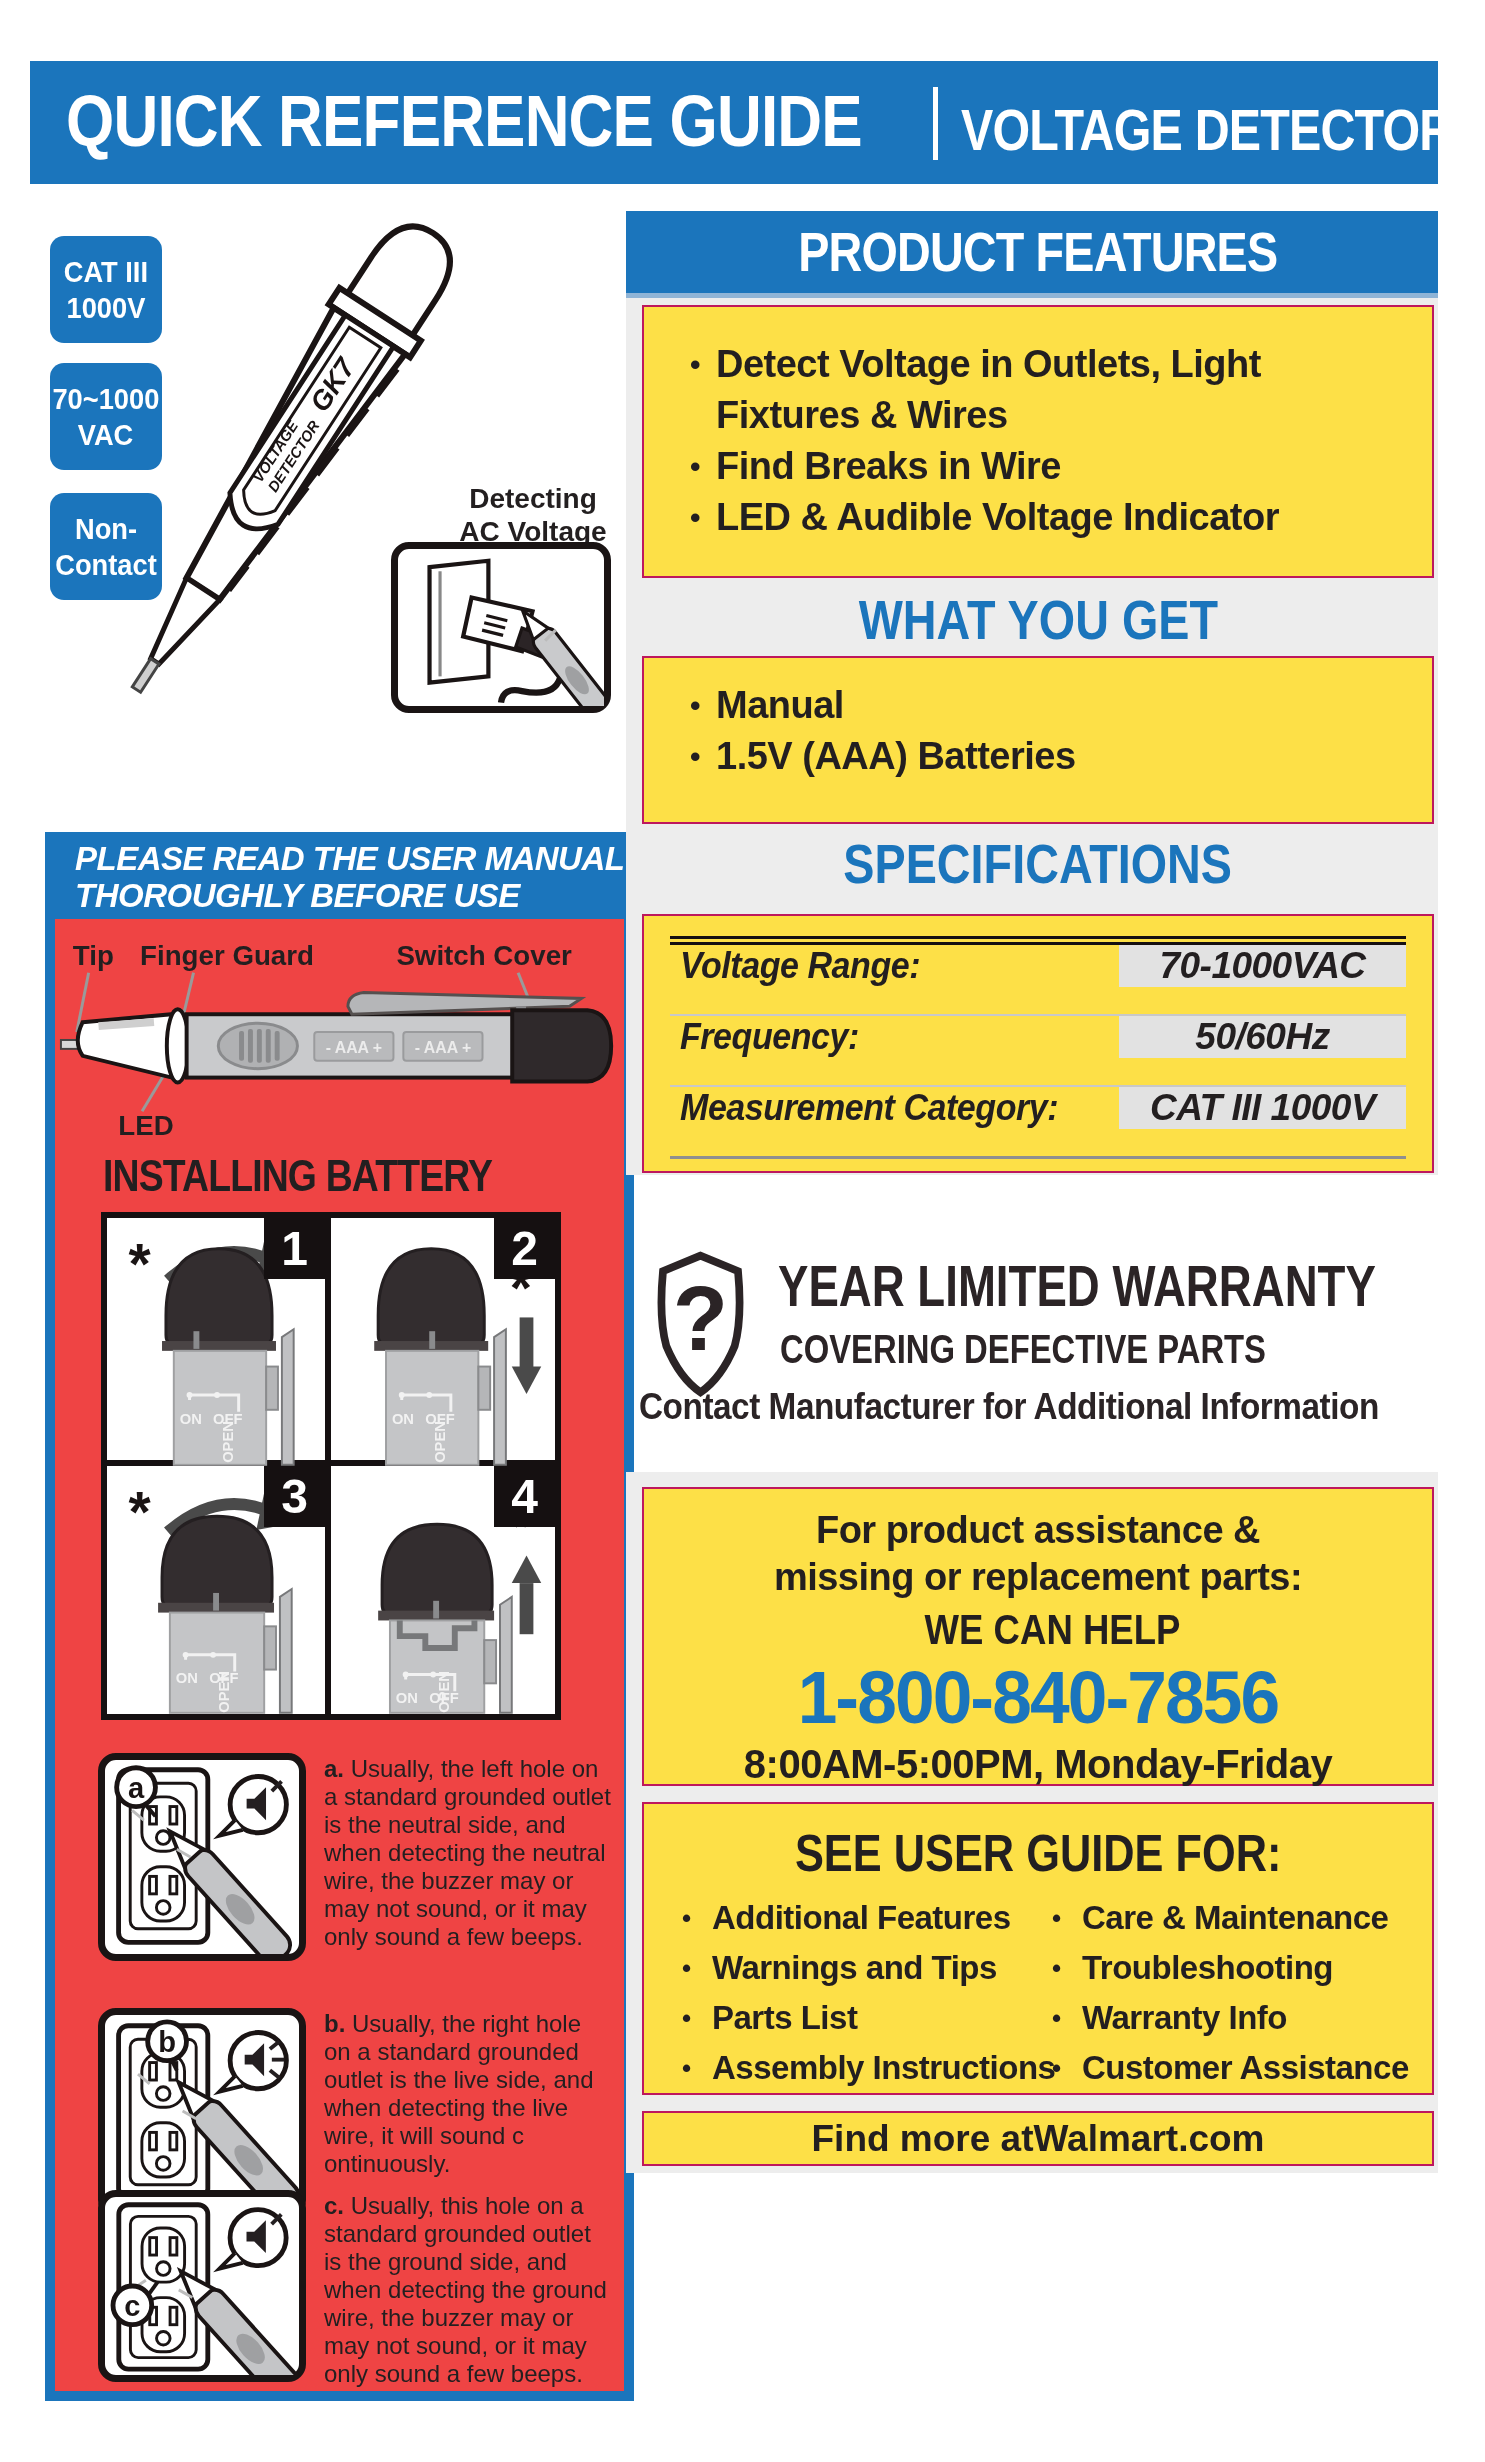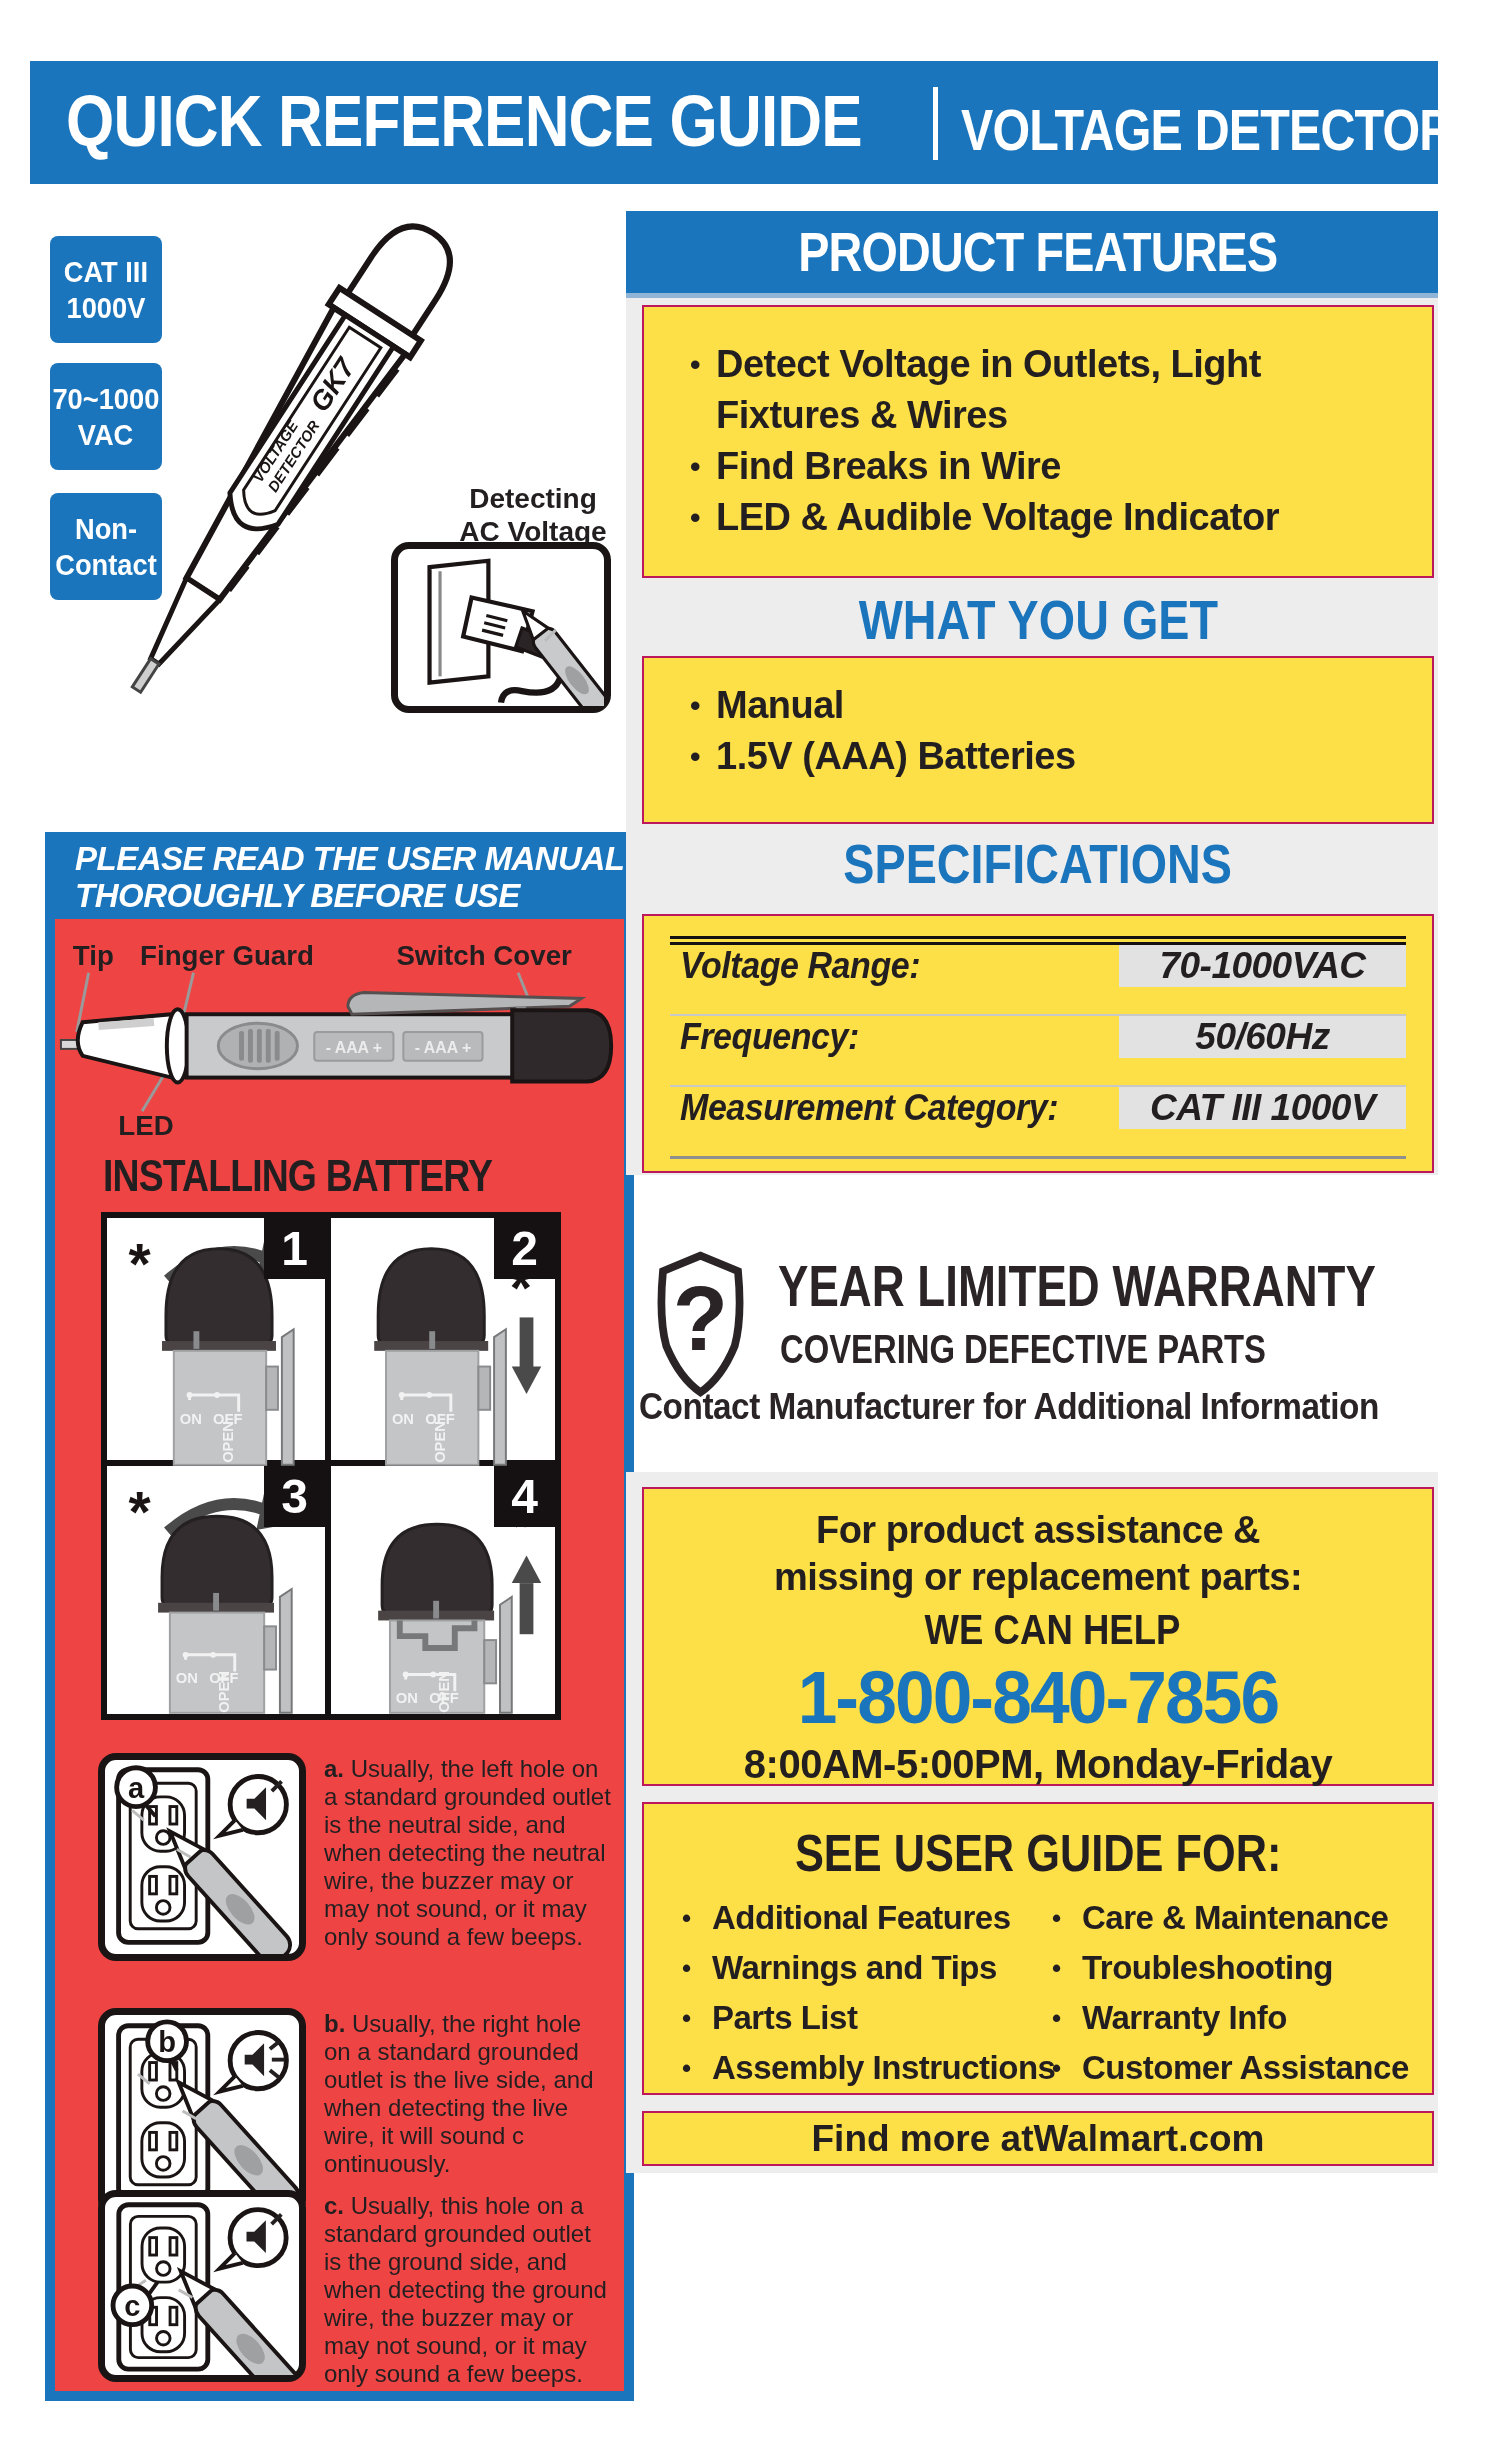--- a/index.html
+++ b/index.html
@@ -11,21 +11,21 @@
   .cond{display:inline-block;transform:scaleX(.85);transform-origin:left center;white-space:nowrap;}
   .condc{display:inline-block;transform:scaleX(.85);transform-origin:center center;white-space:nowrap;}
 
   
   .topbar{left:30px;top:61px;width:1426px;height:123px;background:#1b75bc;}
   .topbar-title{left:36px;top:18px;font-size:73px;font-weight:bold;color:#fff;letter-spacing:-1px;}
   .topbar-divider{left:903px;top:26px;width:5px;height:73px;background:#fff;}
   .topbar-subtitle{left:931px;top:36px;font-size:57px;font-weight:bold;color:#fff;letter-spacing:-1px;}
 
   
-  .badge{left:50px;width:112px;height:107px;background:#1b75bc;border-radius:8px;color:#fff;
+  .badge{left:50px;width:112px;height:107px;background:#1b75bc;border-radius:14px;color:#fff;
          display:flex;flex-direction:column;align-items:center;justify-content:center;
          font-size:29px;font-weight:bold;line-height:36px;text-align:center;}
   .badge span{display:block;transform:scaleX(.94);}
 
   
   .bigpen{left:119px;top:188px;}
   .caption{left:439px;top:482px;width:188px;text-align:center;font-size:28px;font-weight:bold;line-height:33px;}
   .demo-box{left:391px;top:542px;width:220px;height:171px;border:7px solid #1a1414;border-radius:18px;background:#fff;box-sizing:border-box;}
 
   

